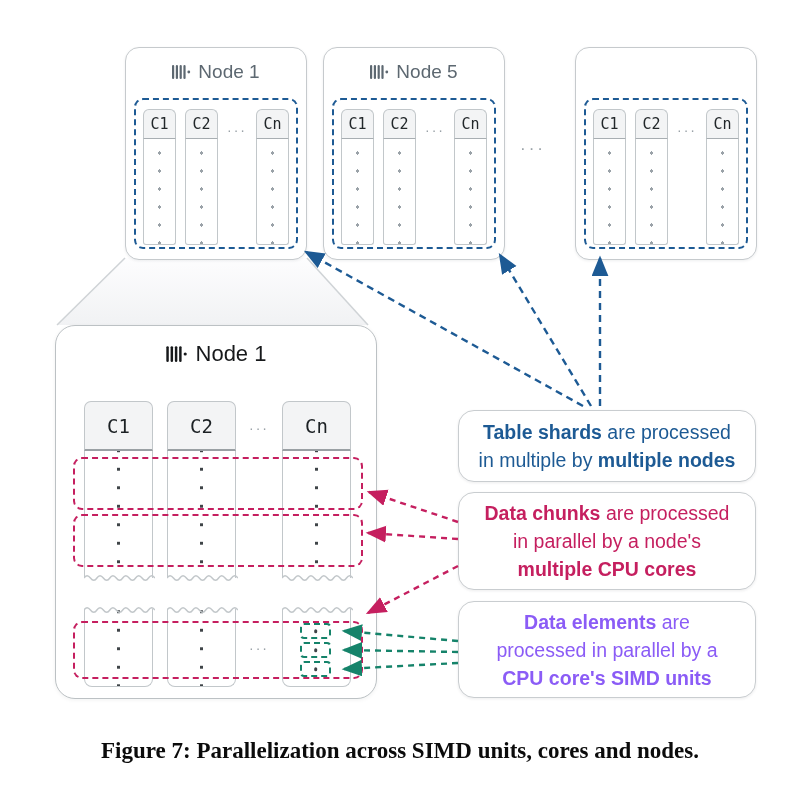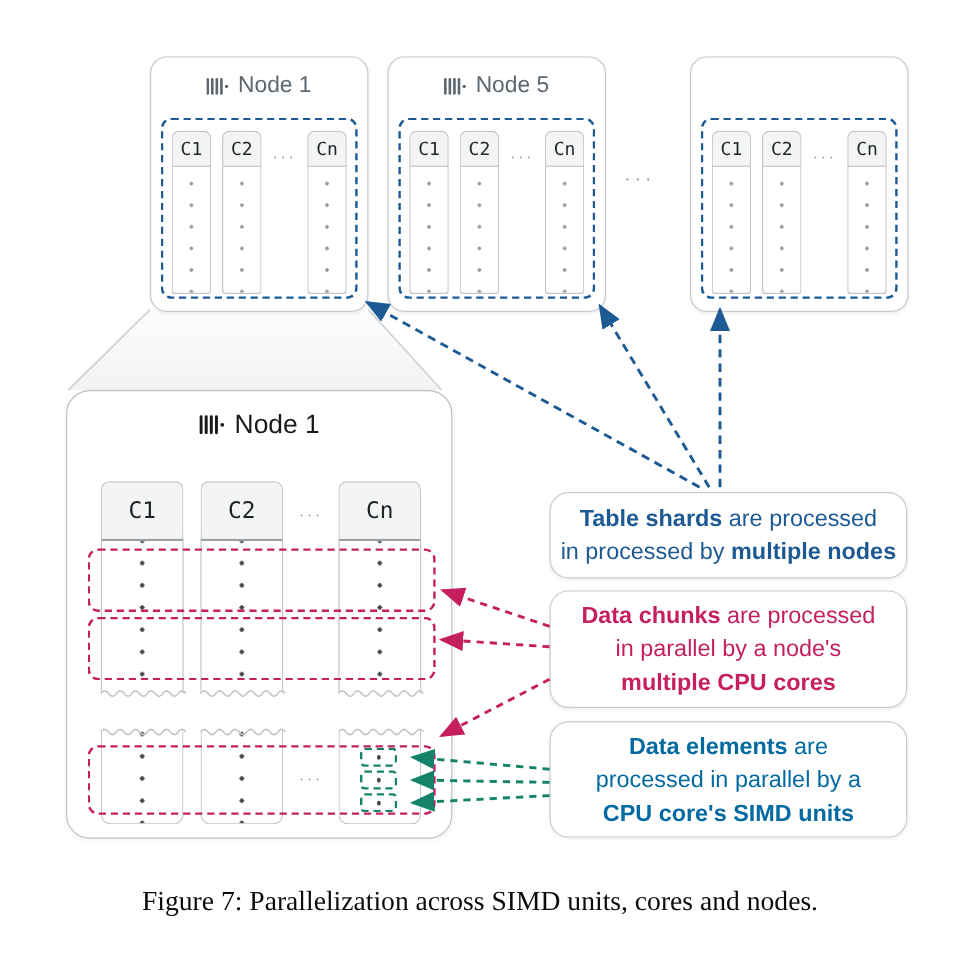--- a/index.html
+++ b/index.html
@@ -61,25 +61,25 @@
   .e1{top:14px;} .e2{top:33px;} .e3{top:52px;}
 
   
   .abox{position:absolute;left:458px;width:298px;box-sizing:border-box;background:#fff;
         border:1.5px solid #c9cdd0;border-radius:16px;box-shadow:0 1px 3px rgba(20,30,40,.08);
         display:flex;flex-direction:column;justify-content:center;text-align:center;
         font-size:19.5px;line-height:28px;}
   .abox b{font-weight:700;}
   .abox-blue{top:410px;height:72px;color:#1d5a94;}
   .abox-pink{top:492px;height:98px;color:#c51f5f;}
-  .abox-green{top:601px;height:97px;color:#0369a1;align-items:center;}
+  .abox-green{top:601px;height:97px;color:#8b5cf6;align-items:center;}
 
   
   .caption{position:absolute;top:738px;left:0;width:800px;text-align:center;
-        font-family:"Liberation Serif",serif;font-weight:normal;font-size:23px;color:#0b0b0b;}
+        font-family:"Liberation Serif",serif;font-weight:bold;font-size:23px;color:#0b0b0b;}
 </style>
 </head>
 <body>
 
 <div id="stage">
 
   <svg class="layer" width="800" height="802">
     <defs>
       <linearGradient id="tg" x1="0" y1="0" x2="0" y2="1">
         <stop offset="0" stop-color="#fdfdfe"></stop>
@@ -226,21 +226,21 @@
     </div>
     <div class="xellipsis xe-bottom">···</div>
 
     <div class="chunk chunk1"></div>
     <div class="chunk chunk2"></div>
     <div class="chunk chunk3"></div>
   </div>
 
   <div class="abox abox-blue">
     <div><b>Table shards</b><span> are processed</span></div>
-    <div><span>in processed by </span><b>multiple nodes</b></div>
+    <div><span>in multiple by </span><b>multiple nodes</b></div>
   </div>
 
   <div class="abox abox-pink">
     <div><b>Data chunks</b><span> are processed</span></div>
     <div>in parallel by a node's</div>
     <div><b>multiple CPU cores</b></div>
   </div>
 
   <div class="abox abox-green">
     <div><b>Data elements</b><span> are</span></div>

